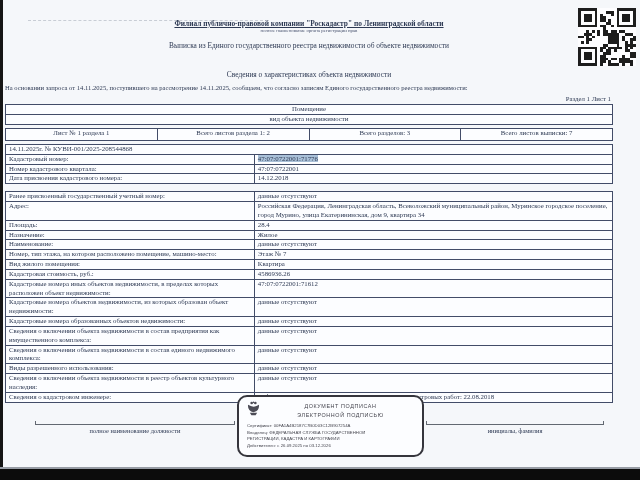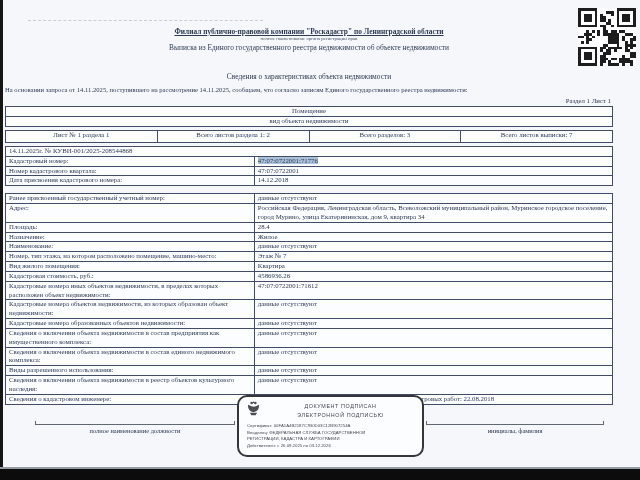--- a/index.html
+++ b/index.html
@@ -7,25 +7,25 @@
   body {
     position: relative; overflow: hidden;
     background: #f5f7fa;
     font-family: "Liberation Serif", serif;
     color: #2e3a54;
   }
   .edge-left  { position:absolute; left:0; top:0; width:3px; height:100%; background:#151515; z-index:20; }
   .edge-bottom{ position:absolute; left:0; bottom:0; width:100%; height:13px; background:#0c0c0c; border-top:2px solid #979ca4; z-index:20; }
   .scan-artifact { position:absolute; left:28px; top:20px; width:235px; border-top:1px dashed #c4c9d1; opacity:.9; }
 
-  .doc { position:absolute; left:5px; top:12px; width:608px; }
+  .doc { position:absolute; left:5px; top:4px; width:608px; }
   .center { text-align:center; }
   .org-line   { margin-top:15px; font-size:7.4px; font-weight:bold; text-decoration:underline; }
   .org-caption{ font-size:4.8px; color:#4a5470; }
-  .doc-title  { margin-top:2px; font-size:7.4px; }
+  .doc-title  { margin-top:8px; font-size:7.4px; }
   .section-title { margin-top:20px; font-size:7.4px; }
   .basis-line { margin-top:5px; font-size:6.6px; white-space:nowrap; }
   .section-page { margin-top:4px; margin-right:2px; text-align:right; font-size:6.8px; }
 
   table { width:100%; border-collapse:collapse; table-layout:fixed; background:#fcfdff; }
   td { border:1px solid #424c68; font-size:6.8px; line-height:1.3; padding:0 3px; vertical-align:top; }
   .t1a { margin-top:2px; }
   .t1a td { text-align:center; height:10px; }
   .t1b { margin-top:3px; }
   .t1b td { text-align:center; height:12px; border-width:1.4px; }

